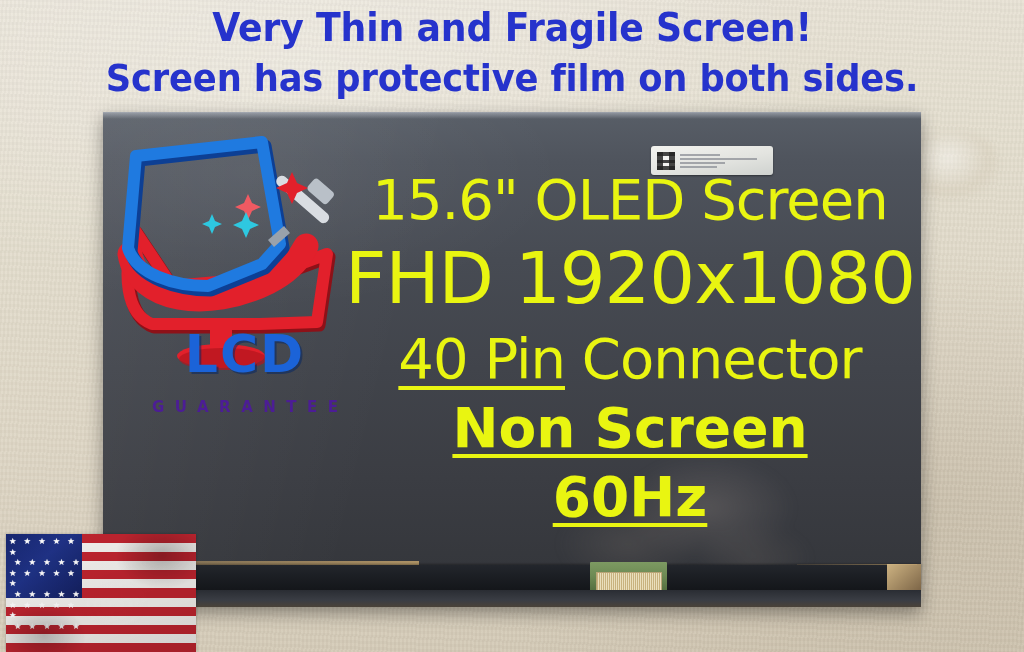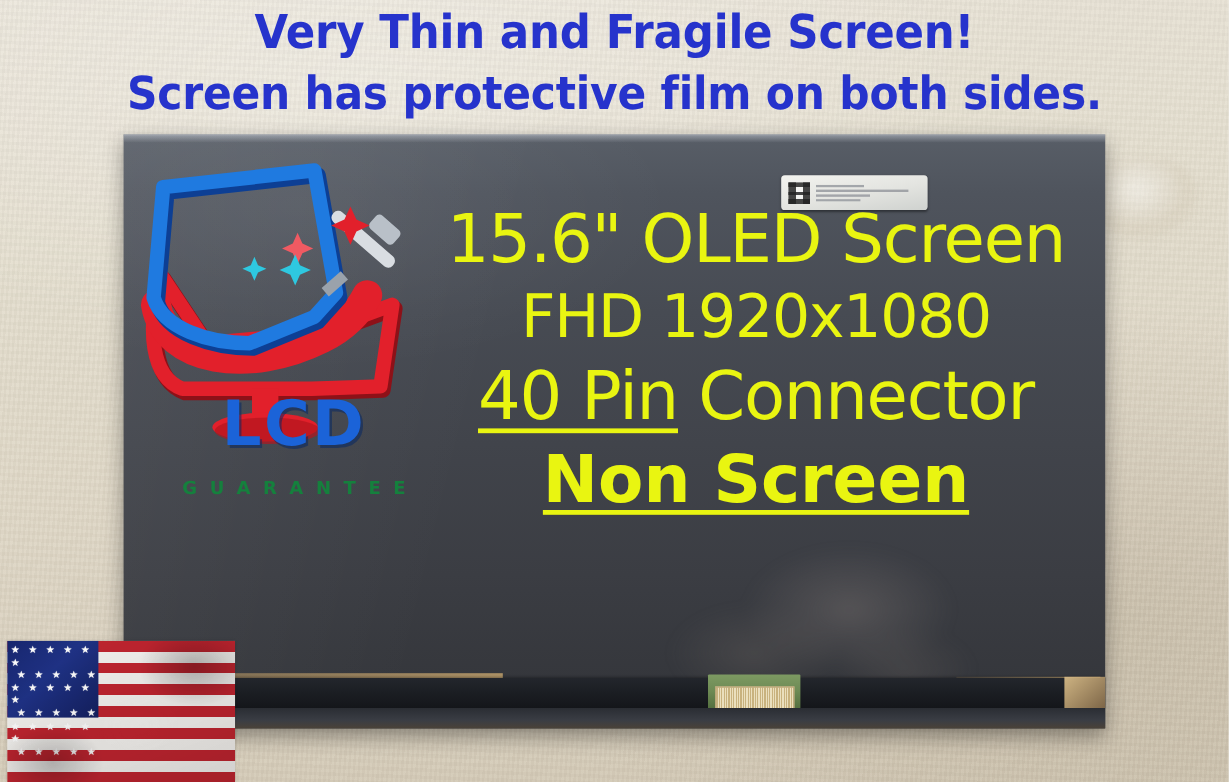--- a/index.html
+++ b/index.html
@@ -205,21 +205,21 @@
     line-height: .86;
     letter-spacing: 2px;
     font-family: "DejaVu Sans", sans-serif;
     text-shadow: 2px 2px 0 rgba(8,40,100,.55);
   }
   .logo-sub {
     position: absolute;
     left: 8px; top: 262px;
     width: 250px;
     text-align: center;
-    color: #15803d;
+    color: #4c1d95;
     font-weight: 700;
     font-size: 15px;
     letter-spacing: 10.5px;
     text-indent: 10.5px;
     font-family: "DejaVu Sans", sans-serif;
   }
 
   
   .headline {
     position: absolute;
@@ -244,21 +244,21 @@
     left: 330px; top: 168px;
     width: 600px;
     text-align: center;
     color: #e9f511;
     font-family: "DejaVu Sans", sans-serif;
     font-weight: 400;
     white-space: nowrap;
   }
   .spec-line { display: block; }
   .spec-1 { font-size: 56px; line-height: 1.14; letter-spacing: -1px; }
-  .spec-2 { font-size: 50px; line-height: 1.30; letter-spacing: -1px; }
+  .spec-2 { font-size: 72px; line-height: 1.30; letter-spacing: -1px; }
   .spec-3 { font-size: 56px; line-height: 1.22; letter-spacing: -1px; }
   .spec-4 { font-size: 55px; font-weight: 700; line-height: 1.26; text-decoration: underline; text-decoration-thickness: 4px; text-underline-offset: 7px; }
   .spec-5 { font-size: 55px; font-weight: 700; line-height: 1.24; text-decoration: underline; text-decoration-thickness: 4px; text-underline-offset: 7px; }
   .u-part {
     text-decoration: underline;
     text-decoration-thickness: 4px;
     text-underline-offset: 8px;
   }
 
   
@@ -380,20 +380,21 @@
   <div class="headline">
     <span class="hl-line hl-1">Very Thin and Fragile Screen!</span>
     <span class="hl-line hl-2">Screen has protective film on both sides.</span>
   </div>
 
   <div class="specs">
     <span class="spec-line spec-1">15.6" OLED Screen</span>
     <span class="spec-line spec-2">FHD 1920x1080</span>
     <span class="spec-line spec-3"><span class="u-part">40 Pin</span><span> Connector</span></span>
     <span class="spec-line spec-4">Non Screen</span>
+    <span class="spec-line spec-5">60Hz</span>
   </div>
 
   <div class="flag">
     <div class="flag-stripes"></div>
     <div class="flag-canton">
       <div class="flag-stars">
         <div>★ ★ ★ ★ ★ ★</div>
         <div style="padding-left:5px">★ ★ ★ ★ ★</div>
         <div>★ ★ ★ ★ ★ ★</div>
         <div style="padding-left:5px">★ ★ ★ ★ ★</div>

